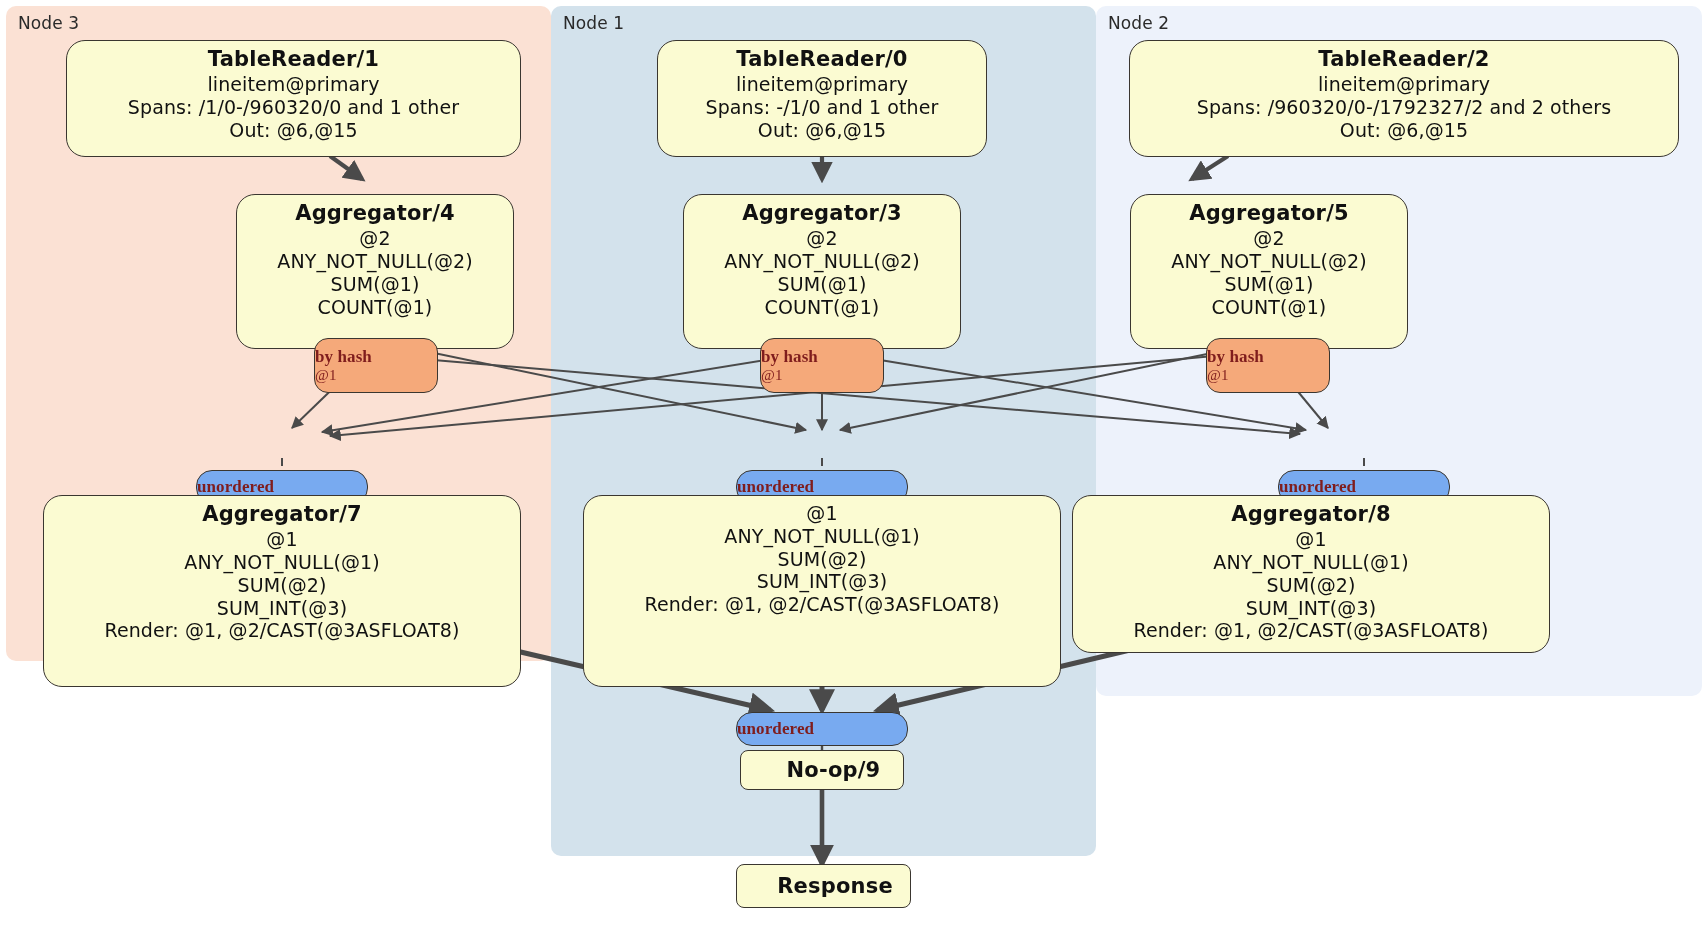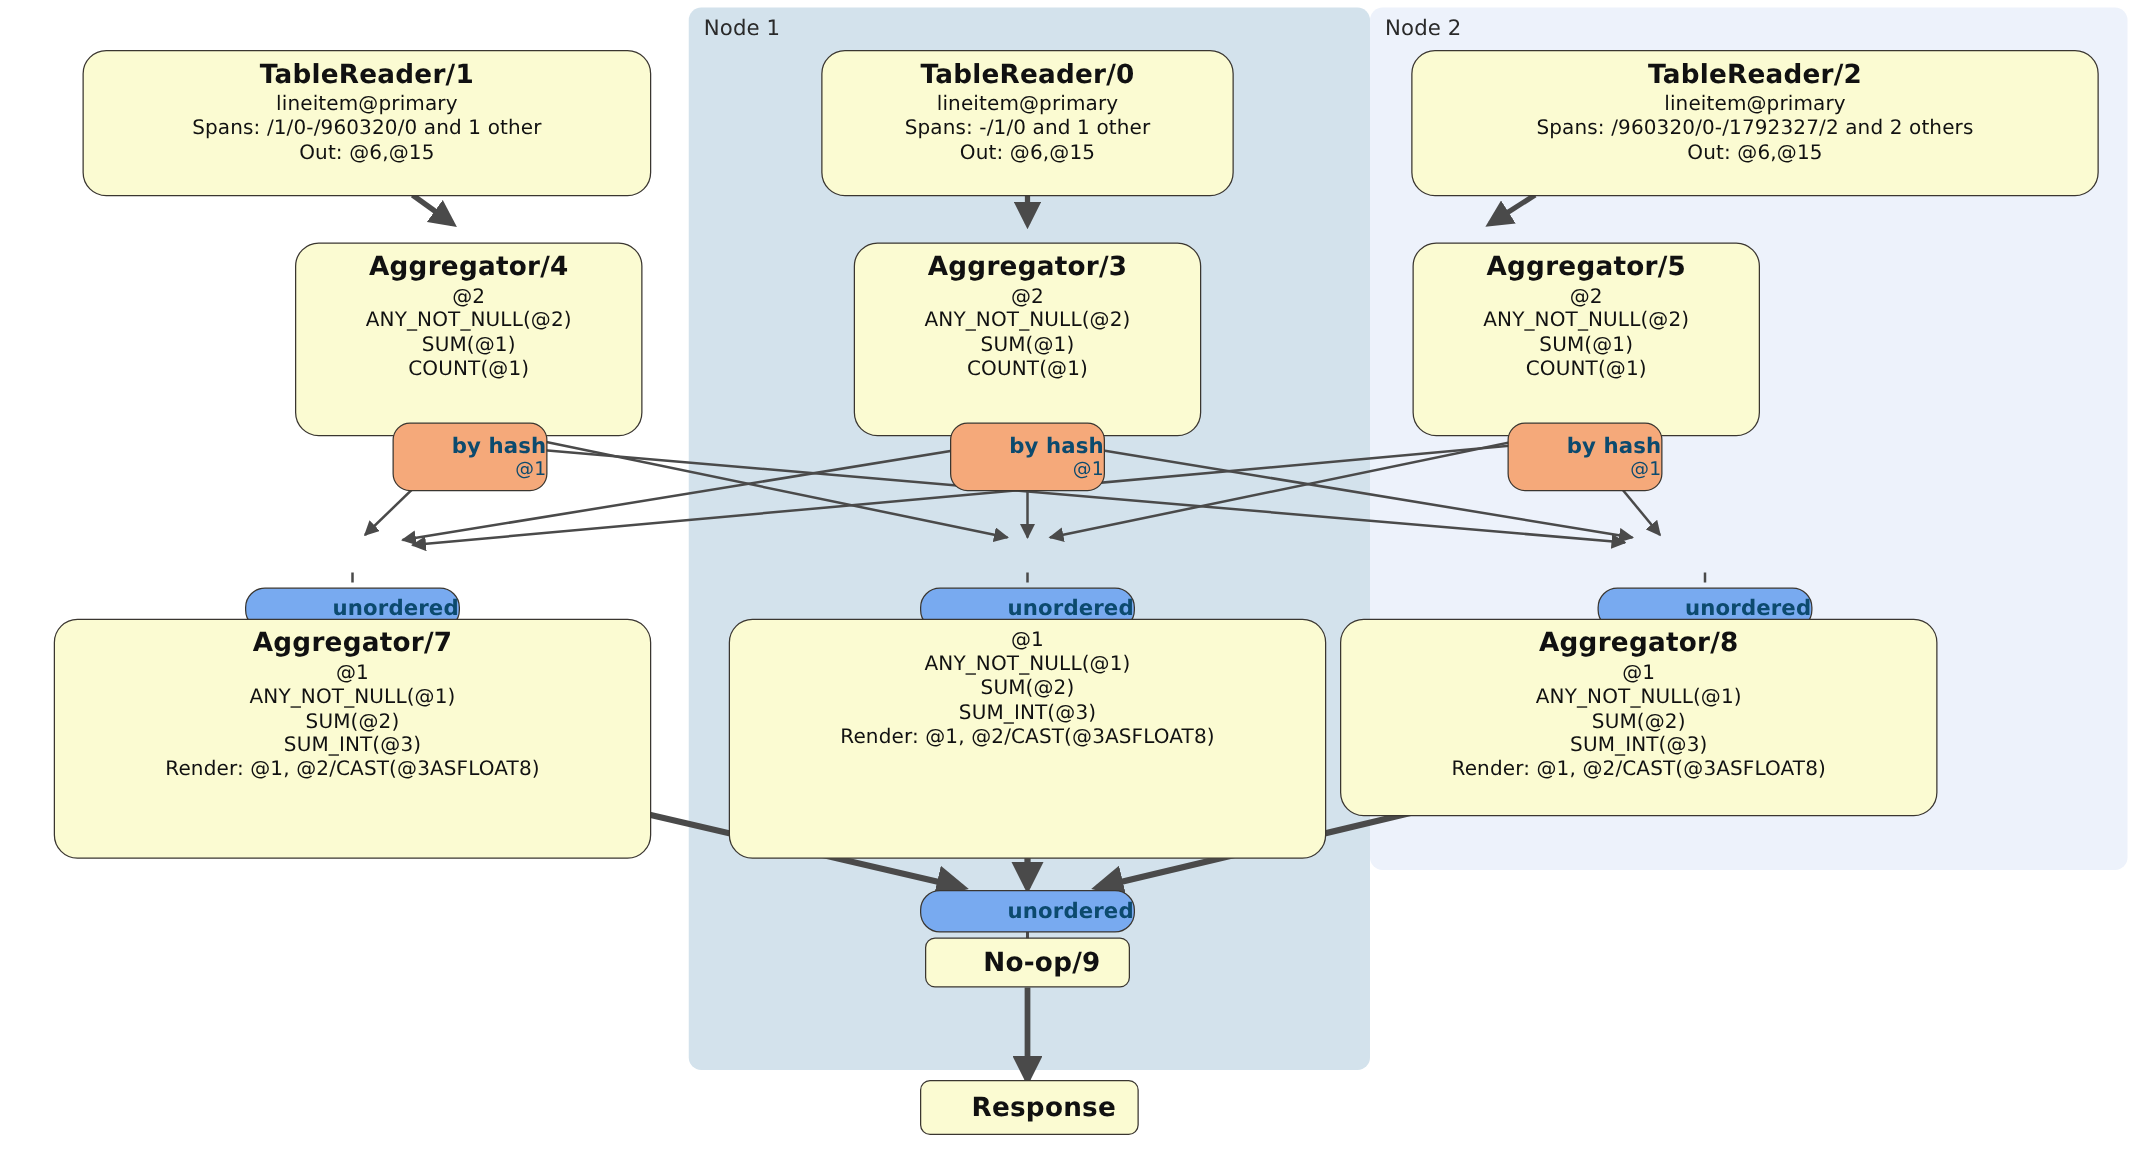--- a/index.html
+++ b/index.html
@@ -77,21 +77,21 @@
   }
   .proc-title {
     font-weight: bold;
     font-size: 21px;
     display: block;
     margin-bottom: 1px;
     letter-spacing: 0.2px;
   }
   .proc-line {
     display: block;
-    font-size: 16px;
+    font-size: 19px;
     letter-spacing: 0.1px;
     text-align: center;
   }
 
   .small-box {
     position: absolute;
     box-sizing: border-box;
     background: #fbfbd2;
     border: 1.6px solid #3a3630;
     border-radius: 8px;
@@ -105,26 +105,27 @@
     letter-spacing: 0.2px;
     padding-left: 23px;
   }
 
   
   .pill {
     position: absolute;
     box-sizing: border-box;
     border: 1.6px solid #3a3630;
     text-align: center;
-    color: #0c4a6e;
+    color: #7f1d1d;
     display: flex;
     flex-direction: column;
-    align-items: flex-end;
+    align-items: flex-start;
     justify-content: center;
     line-height: 1.1;
+    font-family: Liberation Serif, serif;
   }
   .pill.orange {
     background: #f5a97a;
     border-radius: 14px;
   }
   .pill.blue {
     background: #78aaf0;
     border-radius: 16px;
   }
   .pill .pill-main {
@@ -135,20 +136,23 @@
   .pill .pill-sub {
     font-size: 15px;
     letter-spacing: 0.1px;
   }
 </style>
 </head>
 <body>
 
 <div id="stage">
 
+  <div class="node-panel" id="panel-node3">
+    <span class="node-label">Node 3</span>
+  </div>
   <div class="node-panel" id="panel-node1">
     <span class="node-label">Node 1</span>
   </div>
   <div class="node-panel" id="panel-node2">
     <span class="node-label">Node 2</span>
   </div>
 
   <svg id="edges" viewBox="0 0 1708 940" xmlns="http://www.w3.org/2000/svg">
     <defs>
       <marker id="arrowThin" viewBox="0 0 10 10" refX="9" refY="5" markerWidth="6" markerHeight="6" orient="auto-start-reverse">

